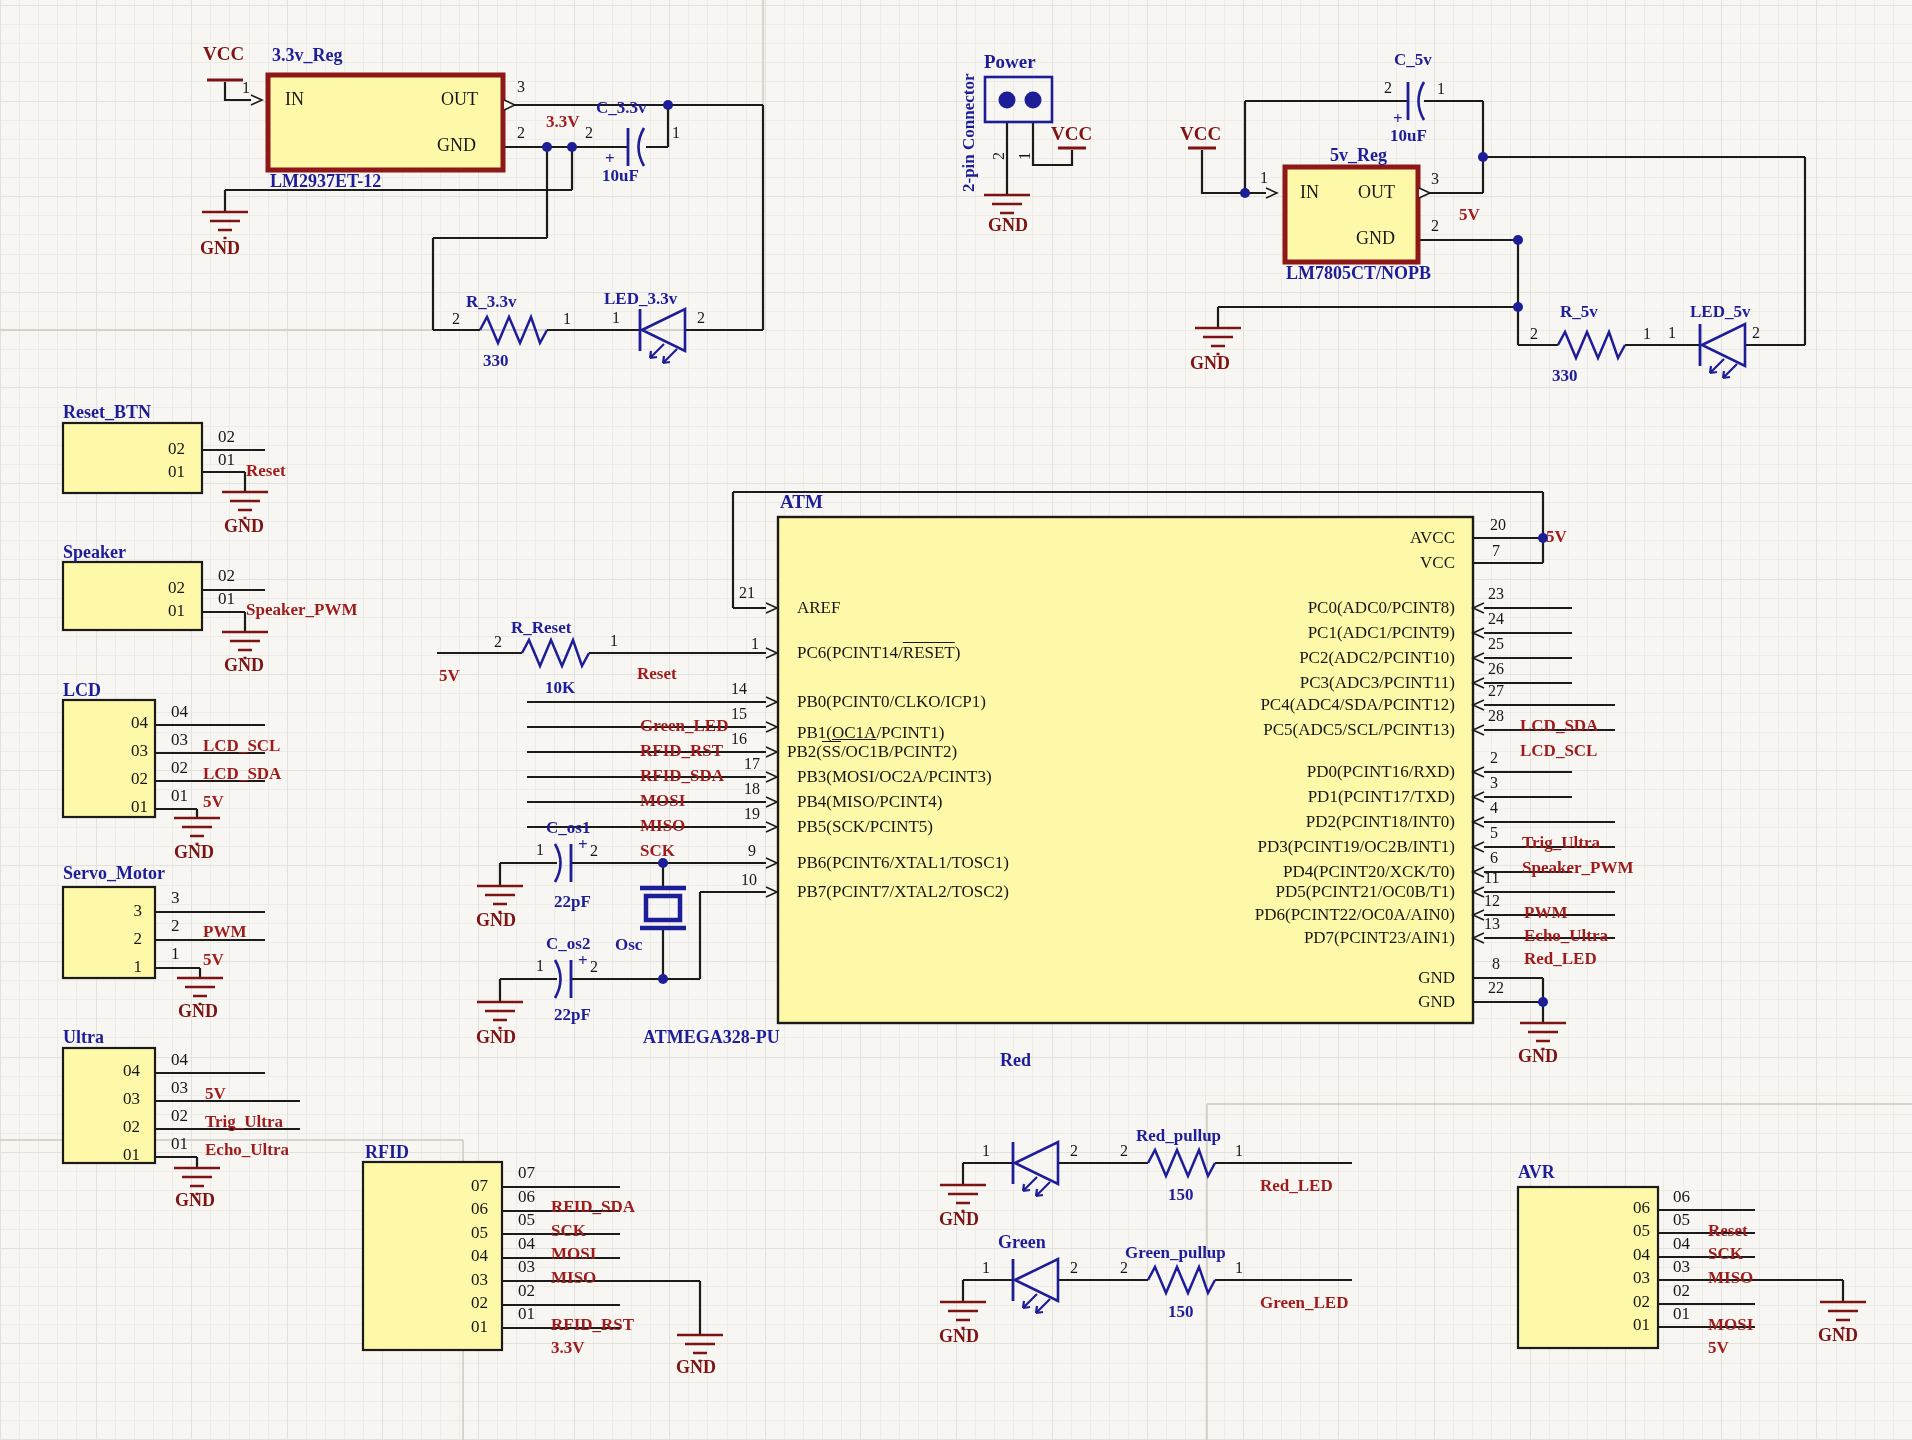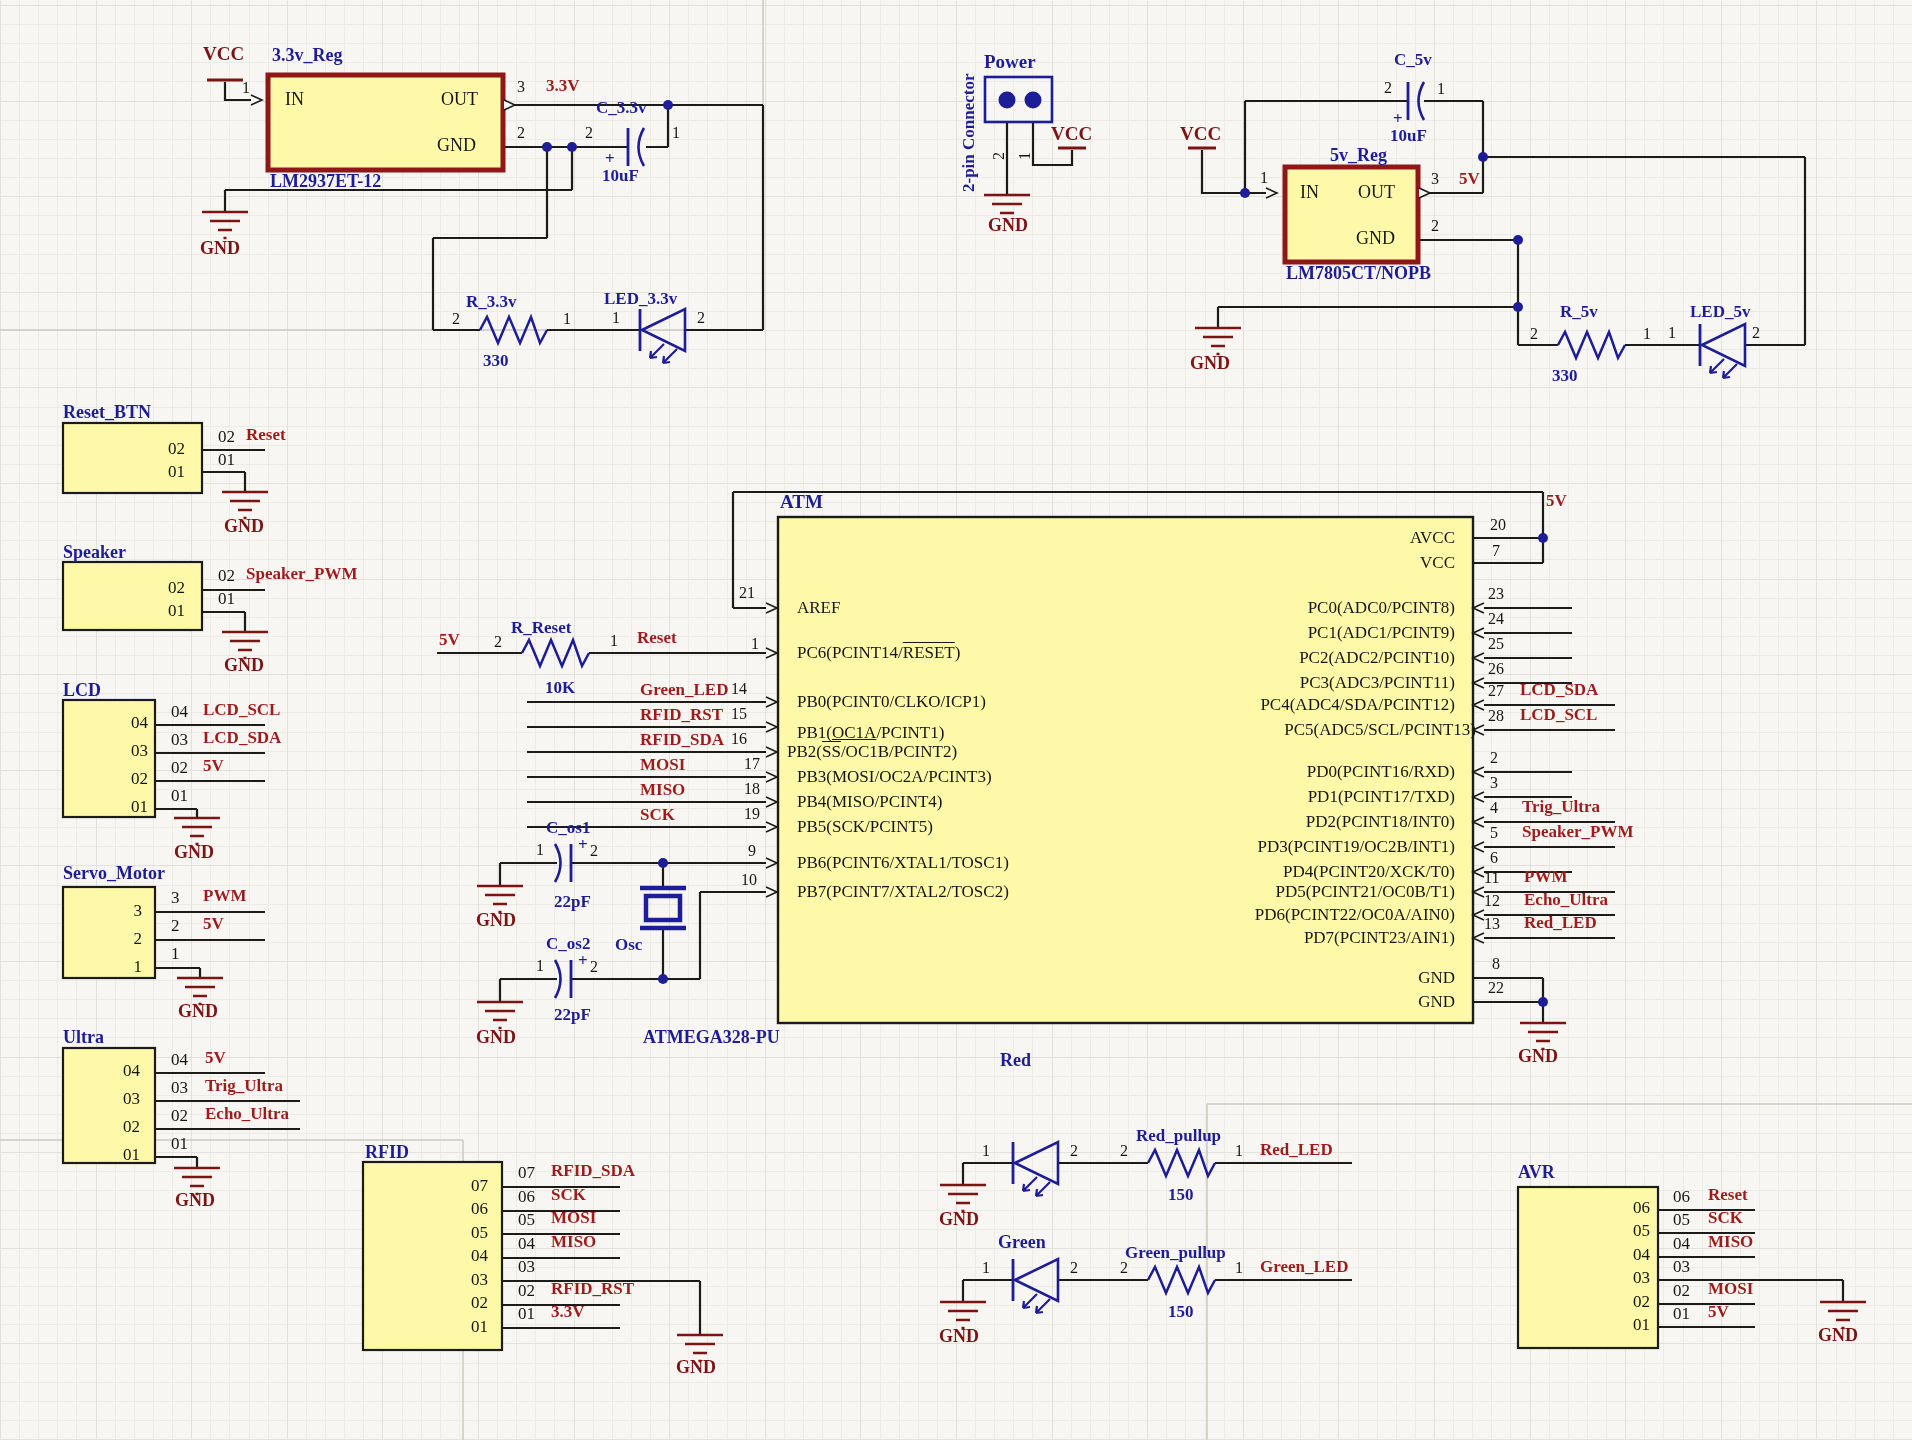--- a/index.html
+++ b/index.html
@@ -6,21 +6,21 @@
   #sheet{position:relative;width:1912px;height:1440px;overflow:hidden;
     background-color:#f8f6f2;
     background-image:
       repeating-linear-gradient(0deg,#e3e1dc 0 1px,transparent 1px 95.6px),
       repeating-linear-gradient(90deg,#e3e1dc 0 1px,transparent 1px 95.6px),
       repeating-linear-gradient(0deg,#edebe6 0 1px,transparent 1px 19.12px),
       repeating-linear-gradient(90deg,#edebe6 0 1px,transparent 1px 19.12px);
     font-family:"Liberation Serif",serif;}
   svg{position:absolute;left:0;top:0;}
   .t{position:absolute;font-size:17px;line-height:1;color:#161614;white-space:nowrap;}.s16{font-size:16px}.s18{font-size:18px}.s19{font-size:19px}
-  .red{color:#9e1b1b;font-weight:bold;}
+  .red{color:#9e1b1b;font-weight:bold;margin-top:36px;}
   .mar{color:#7c1414;font-weight:bold;}
   .blue{color:#1d1d97;font-weight:bold;}
   .ra{text-align:right}
   .rot{transform:rotate(-90deg);transform-origin:left top;}
   .ol{text-decoration:overline;}
   .ul{text-decoration:underline;}
 </style>
 </head>
 <body>
 
@@ -364,21 +364,21 @@
 <span class="t s16" style="left:1488px;top:586px">23</span>
 <span class="t ra" style="right:457px;top:624px">PC1(ADC1/PCINT9)</span>
 <span class="t s16" style="left:1488px;top:611px">24</span>
 <span class="t ra" style="right:457px;top:649px">PC2(ADC2/PCINT10)</span>
 <span class="t s16" style="left:1488px;top:636px">25</span>
 <span class="t ra" style="right:457px;top:674px">PC3(ADC3/PCINT11)</span>
 <span class="t s16" style="left:1488px;top:661px">26</span>
 <span class="t ra" style="right:457px;top:696px">PC4(ADC4/SDA/PCINT12)</span>
 <span class="t s16" style="left:1488px;top:683px">27</span>
 <span class="t red" style="left:1520px;top:681px">LCD_SDA</span>
-<span class="t ra" style="right:436px;top:721px">PC5(ADC5/SCL/PCINT13)</span>
+<span class="t ra" style="right:457px;top:721px">PC5(ADC5/SCL/PCINT13)</span>
 <span class="t s16" style="left:1488px;top:708px">28</span>
 <span class="t red" style="left:1520px;top:706px">LCD_SCL</span>
 
 <span class="t ra" style="right:457px;top:763px">PD0(PCINT16/RXD)</span>
 <span class="t s16" style="left:1490px;top:750px">2</span>
 <span class="t ra" style="right:457px;top:788px">PD1(PCINT17/TXD)</span>
 <span class="t s16" style="left:1490px;top:775px">3</span>
 <span class="t ra" style="right:457px;top:813px">PD2(PCINT18/INT0)</span>
 <span class="t s16" style="left:1490px;top:800px">4</span>
 <span class="t red" style="left:1522px;top:798px">Trig_Ultra</span>

